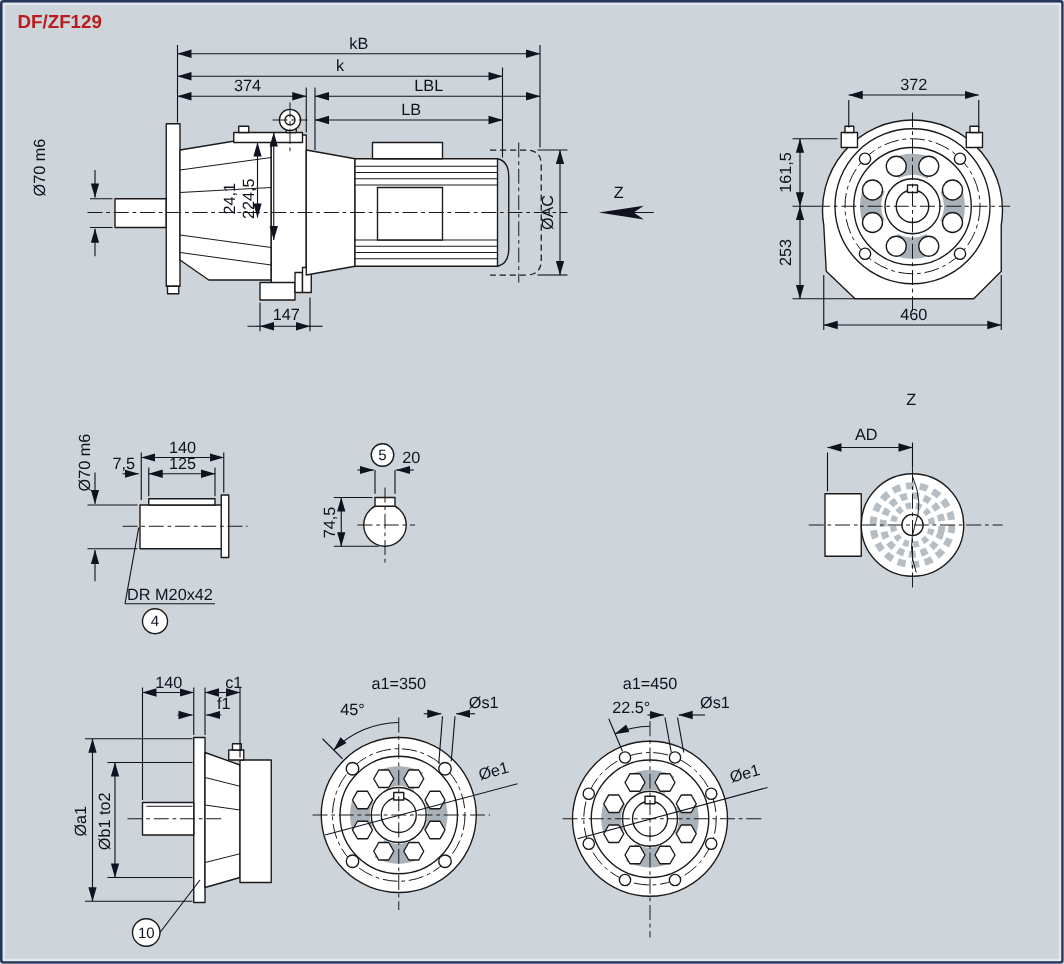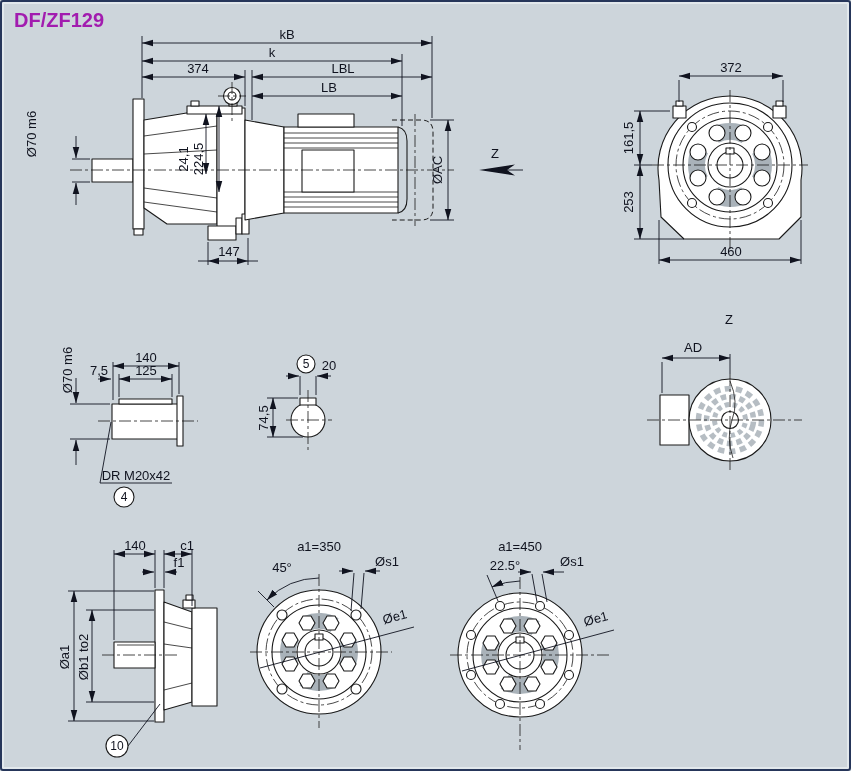--- a/index.html
+++ b/index.html
@@ -1,20 +1,20 @@
 <!DOCTYPE html>
 <html><head>
 <meta charset="utf-8">
 <style>
   html,body{margin:0;padding:0;background:#cdd5db;}
   .page{position:relative;width:851px;height:771px;box-sizing:border-box;
         background:#cdd5db;border:2px solid #26365a;border-radius:3px;
         box-shadow:inset 0 0 0 2px #e2e8ec;overflow:hidden;
         font-family:"Liberation Sans",sans-serif;}
-  .title{position:absolute;left:12px;top:7px;font-size:20px;font-weight:bold;color:#a21caf;}
+  .title{position:absolute;left:12px;top:7px;font-size:15px;font-weight:bold;color:#b91c1c;}
   svg{position:absolute;left:0;top:0;}
   .ln{fill:none;stroke:#1a1a1a;stroke-width:1.1;stroke-linejoin:round;}
   .fw{fill:#ffffff;stroke:#1a1a1a;stroke-width:1.1;stroke-linejoin:round;}
   .thin{stroke-width:0.8;}
   .dim{fill:none;stroke:#10131f;stroke-width:0.9;}
   .cl{fill:none;stroke:#1a1a1a;stroke-width:0.8;stroke-dasharray:12 3 3 3;}
   .dash{fill:none;stroke:#1a1a1a;stroke-width:1;stroke-dasharray:5 3;}
   .gray{fill:none;stroke:#a9b2b9;}
   text{font-family:"Liberation Sans",sans-serif;font-size:13px;fill:#10131f;text-anchor:middle;}
   .small{font-size:12px;}

